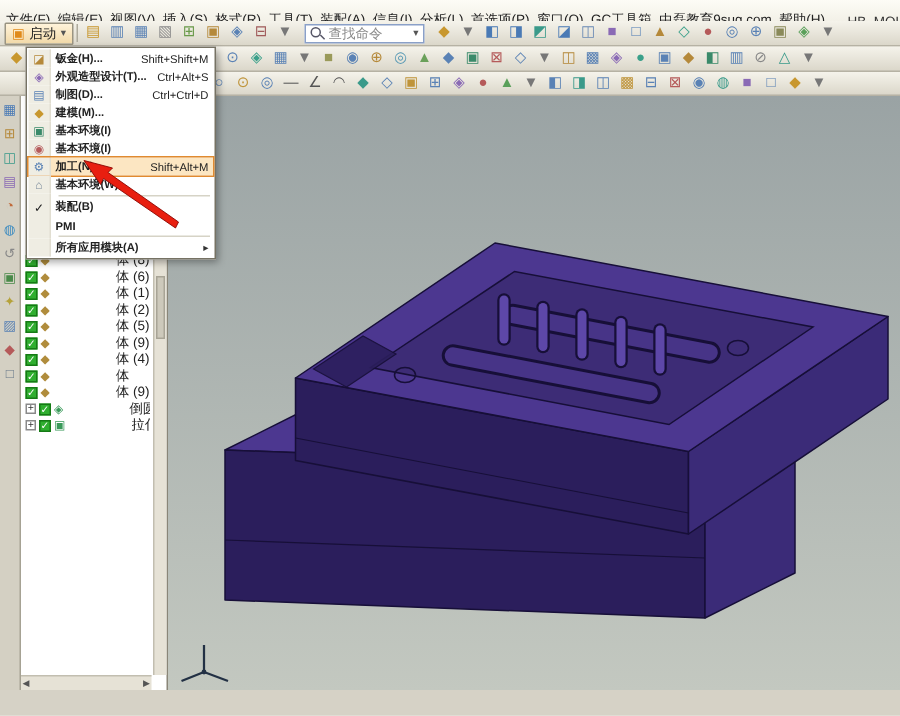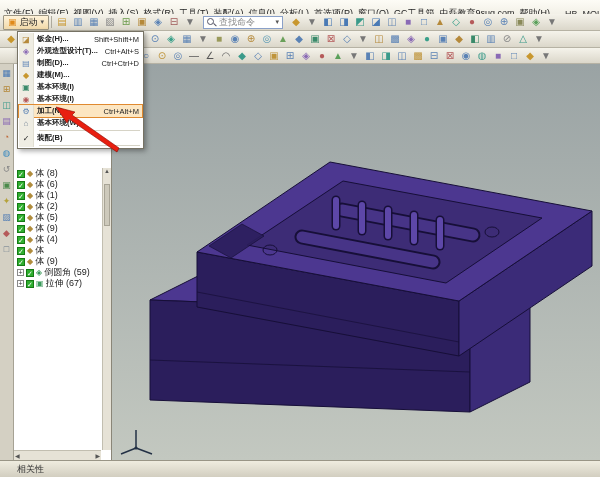--- a/index.html
+++ b/index.html
@@ -46,21 +46,21 @@
   #navigator{position:absolute;left:14px;top:64px;width:98px;bottom:17px;
     background:#fff;border-right:1px solid #8a8678;}
   #tree{position:absolute;left:3px;top:104px;right:11px;}
   .trow{display:flex;align-items:center;height:11px;gap:2px;white-space:nowrap;}
   .expand{width:7px;height:7px;border:1px solid #8a8a8a;background:#fff;color:#333;
     font-size:7px;line-height:5px;text-align:center;flex:none;}
   .expand:empty{display:none;}
   .chk{width:8px;height:8px;background:#2fae2f;border:1px solid #157a15;color:#fff;
     font-size:7px;line-height:7px;text-align:center;flex:none;}
   .ticon{font-size:8px;flex:none;}
-  .tlabel{overflow:hidden;}
+  .tlabel{overflow:hidden;margin-left:42px;}
   .vscroll{position:absolute;right:0;top:104px;bottom:10px;width:9px;background:#e6e2d6;
     border-left:1px solid #c2beb0;font-size:6px;color:#555;text-align:center;}
   .vthumb{margin:10px 1px 0 1px;height:42px;background:#cdc9bb;border:1px solid #a8a496;}
   .hscroll{position:absolute;left:0;right:10px;bottom:0;height:10px;background:#e6e2d6;
     border-top:1px solid #c2beb0;display:flex;justify-content:space-between;
     font-size:6px;color:#555;align-items:center;padding:0 1px;}
 
   
   #viewport{position:absolute;left:112px;top:64px;right:0;bottom:17px;overflow:hidden;
     background:linear-gradient(var(--viewport-top,#9aa3a4),var(--viewport-bottom,#c3c8c0));}
@@ -487,23 +487,20 @@
     <svg id="triad" width="44" height="34" viewBox="0 0 44 34">
       <g stroke="#223044" stroke-width="1.5" fill="none">
         <line x1="20" y1="26" x2="20" y2="8"></line>
         <line x1="20" y1="26" x2="36" y2="32"></line>
         <line x1="20" y1="26" x2="5" y2="32"></line>
       </g>
       <circle cx="20" cy="26" r="1.6" fill="#223044"></circle>
     </svg>
   </div>
 
-  <div id="footer">
-    <span>相关性</span>
-  </div>
 
   <div id="start-menu">
 
       <div class="smenu-item">
         <span class="smenu-gutter" style="color: rgb(181, 137, 58);">◪</span>
         <span class="smenu-label">钣金(H)...</span>
         <span class="smenu-shortcut">Shift+Shift+M</span>
         <span class="smenu-arrow"></span>
       </div>
 
@@ -538,21 +535,21 @@
       <div class="smenu-item">
         <span class="smenu-gutter" style="color: rgb(181, 90, 90);">◉</span>
         <span class="smenu-label">基本环境(I)</span>
         <span class="smenu-shortcut"></span>
         <span class="smenu-arrow"></span>
       </div>
 
       <div class="smenu-item highlight">
         <span class="smenu-gutter" style="color: rgb(90, 130, 181);">⚙</span>
         <span class="smenu-label">加工(N)...</span>
-        <span class="smenu-shortcut">Ctrl+Alt+M</span>
+        <span class="smenu-shortcut">Shift+Alt+M</span>
         <span class="smenu-arrow"></span>
       </div>
 
       <div class="smenu-item">
         <span class="smenu-gutter" style="color: rgb(122, 138, 154);">⌂</span>
         <span class="smenu-label">基本环境(W)...</span>
         <span class="smenu-shortcut"></span>
         <span class="smenu-arrow"></span>
       </div>
 
@@ -563,28 +560,40 @@
         <span class="smenu-arrow"></span>
       </div>
 
       <div class="smenu-item">
         <span class="smenu-gutter" style="color: rgb(34, 34, 34);">✓</span>
         <span class="smenu-label">装配(B)</span>
         <span class="smenu-shortcut"></span>
         <span class="smenu-arrow"></span>
       </div>
 
+      <div class="smenu-item">
+        <span class="smenu-gutter"></span>
+        <span class="smenu-label">PMI</span>
+        <span class="smenu-shortcut"></span>
+        <span class="smenu-arrow"></span>
+      </div>
 
       <div class="smenu-item separator">
         <span class="smenu-gutter"></span>
         <span class="smenu-label"></span>
         <span class="smenu-shortcut"></span>
         <span class="smenu-arrow"></span>
       </div>
 
+      <div class="smenu-item">
+        <span class="smenu-gutter"></span>
+        <span class="smenu-label">所有应用模块(A)</span>
+        <span class="smenu-shortcut"></span>
+        <span class="smenu-arrow">▸</span>
+      </div>
 
   </div>
 
   <svg id="annotation" width="200" height="200" viewBox="0 0 200 200">
     <polygon points="56,107 75,112 72,115 119,148 117,152 69,119 67,123" style="fill:var(--arrow-red,#e81f10)" stroke="#8a0500" stroke-width="0.6"></polygon>
   </svg>
 
 </div>
 
 </body></html>

